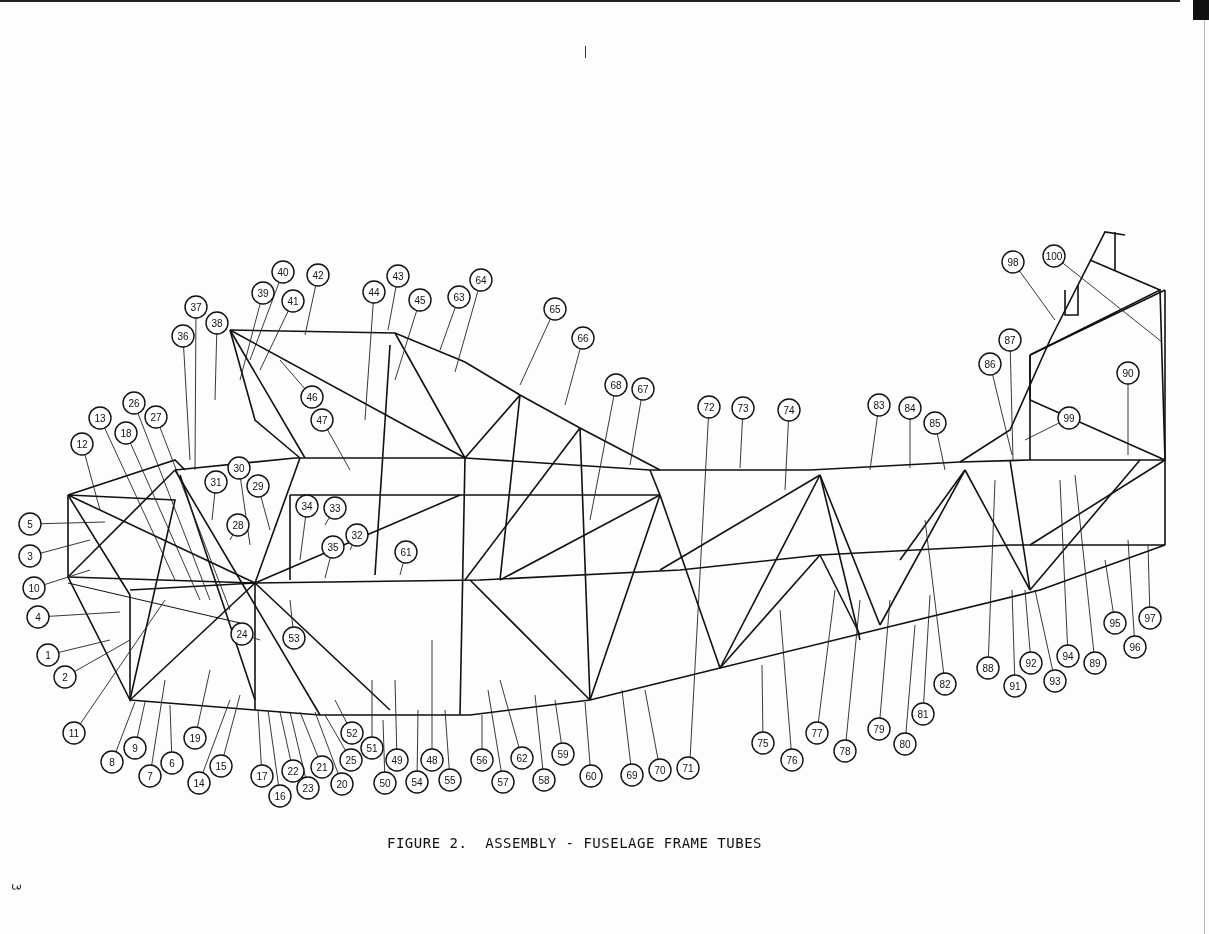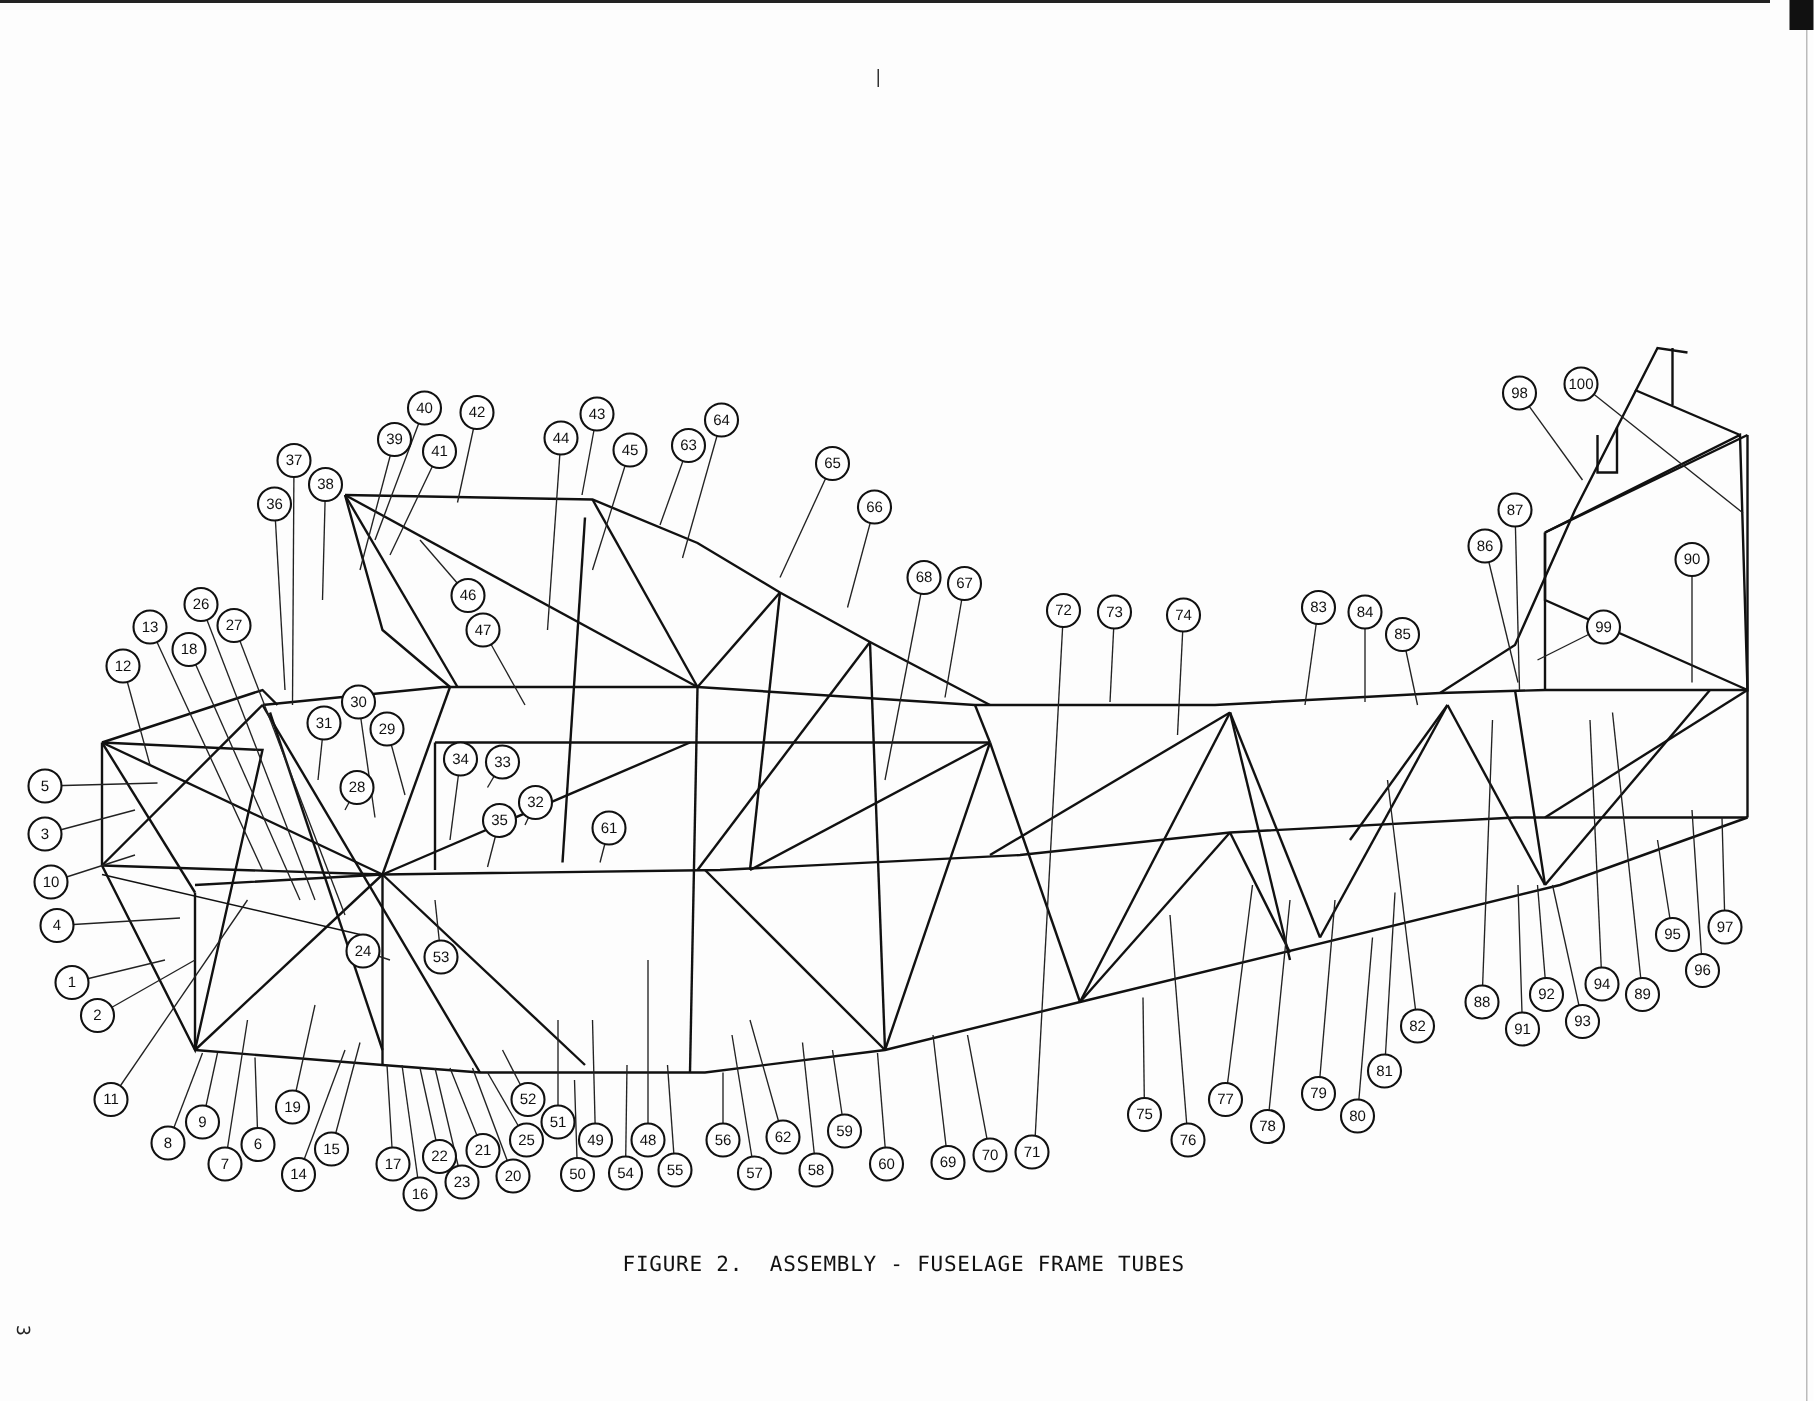--- a/index.html
+++ b/index.html
@@ -7,21 +7,21 @@
   #page{position:absolute;left:0;top:0;width:1209px;height:934px;background:#fdfdfd;}
   .topline{position:absolute;left:0;top:0;width:1180px;height:2px;background:#222;}
   .rightedge{position:absolute;right:0;top:0;width:16px;height:20px;background:#111;}
   .rightline{position:absolute;right:4px;top:20px;width:1px;height:914px;background:#bbb;}
   svg#diagram{position:absolute;left:0;top:0;}
   .tube{stroke:#111;stroke-width:1.6;fill:none;}
   .tube2{stroke:#111;stroke-width:1;fill:none;}
   .leader{stroke:#222;stroke-width:0.9;fill:none;}
   .callout circle{fill:#fff;stroke:#111;stroke-width:1.4;}
   .callout text{font-family:"Liberation Sans",sans-serif;font-size:10px;fill:#111;text-anchor:middle;dominant-baseline:central;}
-  #caption{position:absolute;left:415px;top:835px;font-size:14px;color:#111;letter-spacing:0.5px;white-space:pre;}
+  #caption{position:absolute;left:387px;top:835px;font-size:14px;color:#111;letter-spacing:0.5px;white-space:pre;}
   #page-num{position:absolute;left:12px;top:880px;font-size:12px;color:#222;transform:rotate(90deg);}
   #top-mark{position:absolute;left:585px;top:46px;width:1px;height:12px;background:#333;}
 </style>
 </head>
 <body>
 
 <div id="page">
   <div class="topline"></div>
   <div class="rightedge"></div>
   <div class="rightline"></div>

